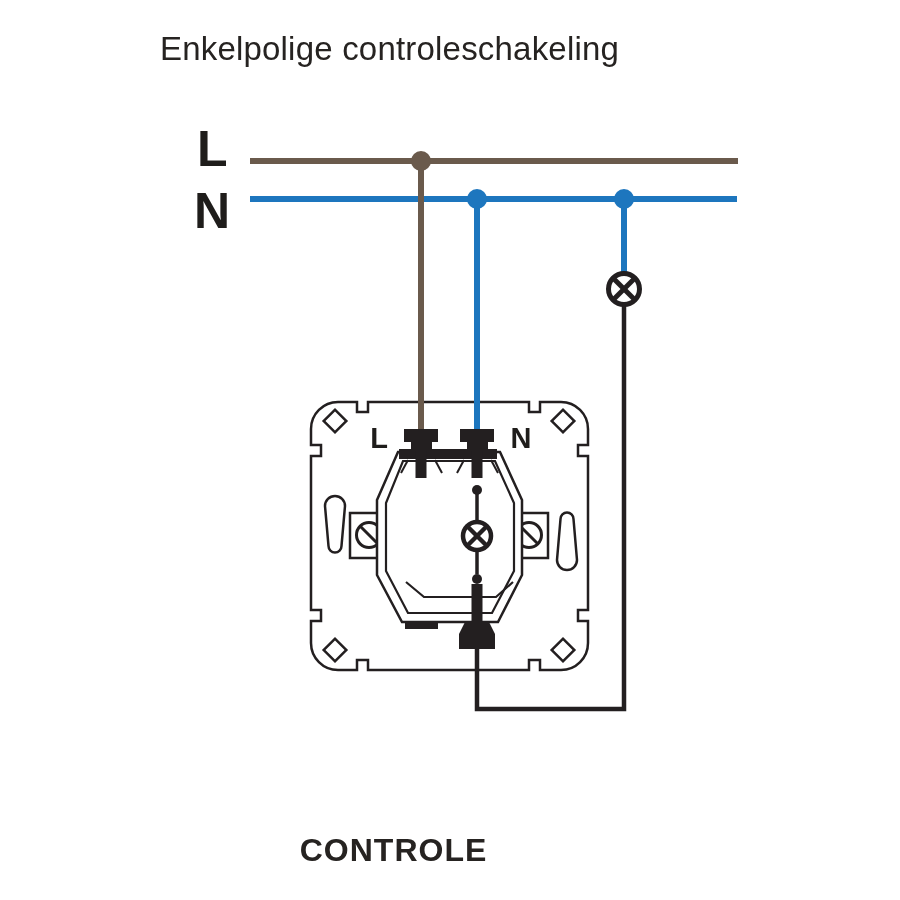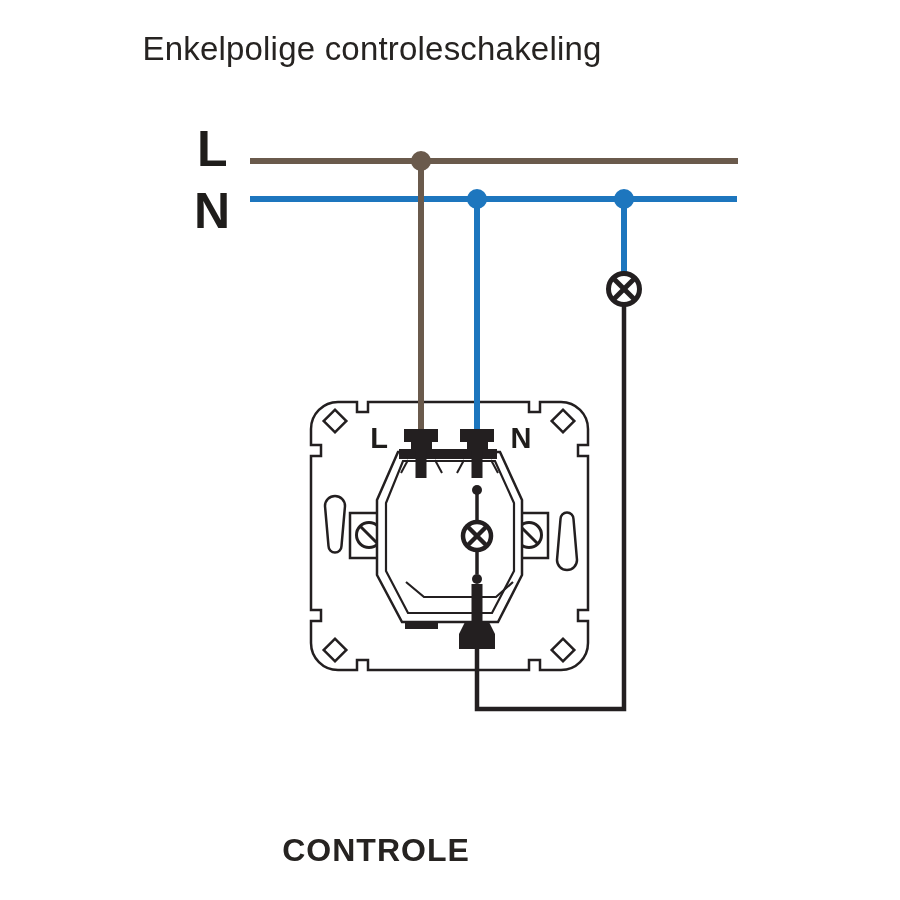--- a/index.html
+++ b/index.html
@@ -6,20 +6,21 @@
   body{
     background:var(--background,#fff);
     font-family:"Liberation Sans", sans-serif;
     color:var(--text,#262321);
   }
   .canvas{
     position:relative;
     width:744px;height:900px;
     background:var(--background,#fff);
     overflow:hidden;
+    padding-left:35px;
   }
   .abs{position:absolute;}
   .title{
     left:0;right:0;top:30px;
     text-align:center;
     font-size:33px;
     font-weight:500;
     letter-spacing:.2px;
     color:var(--text,#262321);
   }

